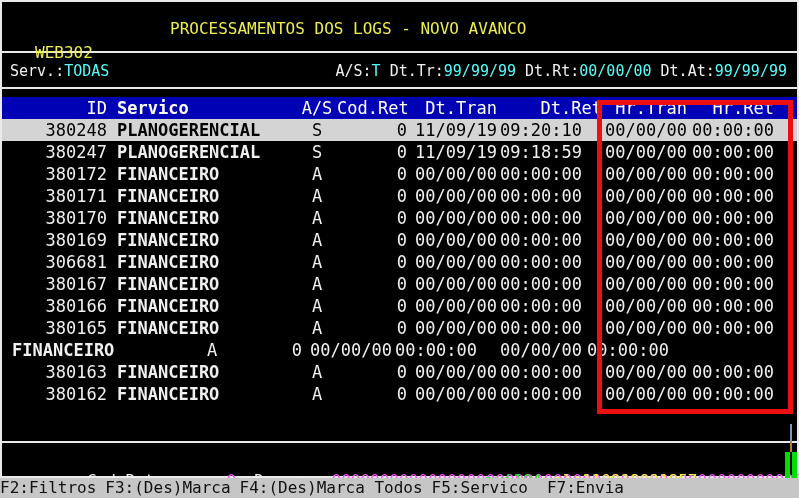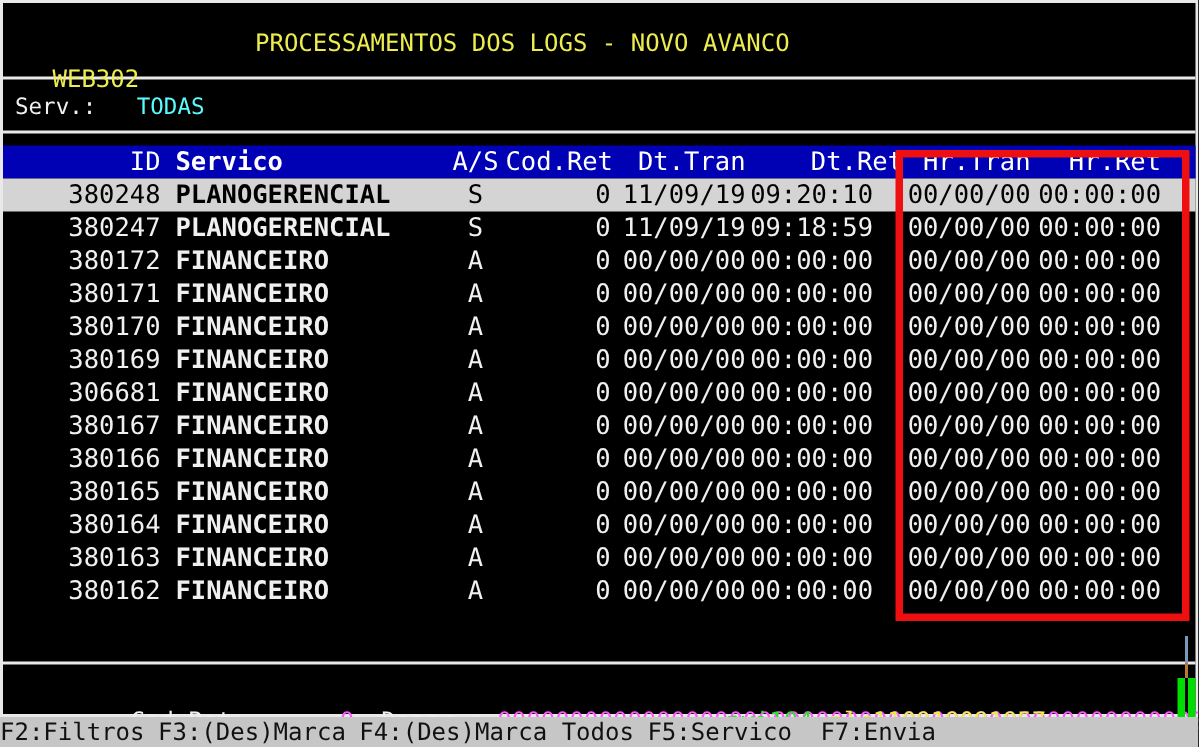--- a/index.html
+++ b/index.html
@@ -27,21 +27,21 @@
   .titlebar .title   { position:absolute; left:168px; top:17px; }
   
   .filterbar {
     position:relative; height:36px;
     border-bottom:2px solid var(--border,#e9e9e9);
     font-size:15px;
   }
   .filterbar .left  { position:absolute; left:8px; top:9px; }
   .filterbar .right { position:absolute; right:10px; top:9px; white-space:pre; }
   .flabel { color:var(--white_text,#f0f0f0); }
-  .fvalue { color:var(--cyan,#58fcfc);margin-left:27px; }
+  .fvalue { color:var(--cyan,#58fcfc); }
   
   .tablearea {
     position:relative; height:354px;
     border-bottom:2px solid var(--border,#e9e9e9);
     padding-top:8px; font-size:17px;
   }
   .trow { display:flex; height:22px; line-height:22px; white-space:pre; }
   .thead {
     background:var(--header_bg,#0000b4);
     color:var(--header_text,#fff);
@@ -97,20 +97,21 @@
 <div class="screen">
   <div class="frame">
 
     <div class="titlebar">
       <span class="appcode">WEB302</span>
       <span class="title">PROCESSAMENTOS DOS LOGS - NOVO AVANCO</span>
     </div>
 
     <div class="filterbar">
       <span class="left"><span class="flabel">Serv.:</span><span class="fvalue">TODAS</span></span>
+      <span class="right"><span class="flabel">A/S:</span><span class="fvalue">T</span><span class="flabel"> </span><span class="flabel">Dt.Tr:</span><span class="fvalue">99/99/99</span><span class="flabel"> </span><span class="flabel">Dt.Rt:</span><span class="fvalue">00/00/00</span><span class="flabel"> </span><span class="flabel">Dt.At:</span><span class="fvalue">99/99/99</span></span>
     </div>
 
     <div class="tablearea">
       <div class="trow thead">
         <span class="cell c-id">ID</span>
         <span class="cell c-srv">Servico</span>
         <span class="cell c-as">A/S</span>
         <span class="cell c-ret">Cod.Ret</span>
         <span class="cell c-dtt">Dt.Tran</span>
         <span class="cell c-dtr">Dt.Ret</span>
@@ -121,21 +122,21 @@
           <div class="trow selected"><span class="cell c-id">380248</span><span class="cell c-srv">PLANOGERENCIAL</span><span class="cell c-as">S</span><span class="cell c-ret">0</span><span class="cell c-dtt">11/09/19</span><span class="cell c-hrt">09:20:10</span><span class="cell c-dtr">00/00/00</span><span class="cell c-hrr">00:00:00</span></div>
           <div class="trow"><span class="cell c-id">380247</span><span class="cell c-srv">PLANOGERENCIAL</span><span class="cell c-as">S</span><span class="cell c-ret">0</span><span class="cell c-dtt">11/09/19</span><span class="cell c-hrt">09:18:59</span><span class="cell c-dtr">00/00/00</span><span class="cell c-hrr">00:00:00</span></div>
           <div class="trow"><span class="cell c-id">380172</span><span class="cell c-srv">FINANCEIRO</span><span class="cell c-as">A</span><span class="cell c-ret">0</span><span class="cell c-dtt">00/00/00</span><span class="cell c-hrt">00:00:00</span><span class="cell c-dtr">00/00/00</span><span class="cell c-hrr">00:00:00</span></div>
           <div class="trow"><span class="cell c-id">380171</span><span class="cell c-srv">FINANCEIRO</span><span class="cell c-as">A</span><span class="cell c-ret">0</span><span class="cell c-dtt">00/00/00</span><span class="cell c-hrt">00:00:00</span><span class="cell c-dtr">00/00/00</span><span class="cell c-hrr">00:00:00</span></div>
           <div class="trow"><span class="cell c-id">380170</span><span class="cell c-srv">FINANCEIRO</span><span class="cell c-as">A</span><span class="cell c-ret">0</span><span class="cell c-dtt">00/00/00</span><span class="cell c-hrt">00:00:00</span><span class="cell c-dtr">00/00/00</span><span class="cell c-hrr">00:00:00</span></div>
           <div class="trow"><span class="cell c-id">380169</span><span class="cell c-srv">FINANCEIRO</span><span class="cell c-as">A</span><span class="cell c-ret">0</span><span class="cell c-dtt">00/00/00</span><span class="cell c-hrt">00:00:00</span><span class="cell c-dtr">00/00/00</span><span class="cell c-hrr">00:00:00</span></div>
           <div class="trow"><span class="cell c-id">306681</span><span class="cell c-srv">FINANCEIRO</span><span class="cell c-as">A</span><span class="cell c-ret">0</span><span class="cell c-dtt">00/00/00</span><span class="cell c-hrt">00:00:00</span><span class="cell c-dtr">00/00/00</span><span class="cell c-hrr">00:00:00</span></div>
           <div class="trow"><span class="cell c-id">380167</span><span class="cell c-srv">FINANCEIRO</span><span class="cell c-as">A</span><span class="cell c-ret">0</span><span class="cell c-dtt">00/00/00</span><span class="cell c-hrt">00:00:00</span><span class="cell c-dtr">00/00/00</span><span class="cell c-hrr">00:00:00</span></div>
           <div class="trow"><span class="cell c-id">380166</span><span class="cell c-srv">FINANCEIRO</span><span class="cell c-as">A</span><span class="cell c-ret">0</span><span class="cell c-dtt">00/00/00</span><span class="cell c-hrt">00:00:00</span><span class="cell c-dtr">00/00/00</span><span class="cell c-hrr">00:00:00</span></div>
           <div class="trow"><span class="cell c-id">380165</span><span class="cell c-srv">FINANCEIRO</span><span class="cell c-as">A</span><span class="cell c-ret">0</span><span class="cell c-dtt">00/00/00</span><span class="cell c-hrt">00:00:00</span><span class="cell c-dtr">00/00/00</span><span class="cell c-hrr">00:00:00</span></div>
-          <div class="trow"><span class="cell c-id">380164</span><span class="cell c-srv">FINANCEIRO</span><span class="cell c-as">A</span><span class="cell c-ret">0</span><span class="cell c-dtt">00/00/00</span><span class="cell c-hrt">00:00:00</span><span class="cell c-dtr">00/00/00</span><span class="cell c-hrr">00:00:00</span></div>
+          <div class="trow"><span class="cell c-srv">FINANCEIRO</span><span class="cell c-as">A</span><span class="cell c-ret">0</span><span class="cell c-dtt">00/00/00</span><span class="cell c-hrt">00:00:00</span><span class="cell c-dtr">00/00/00</span><span class="cell c-hrr">00:00:00</span></div>
           <div class="trow"><span class="cell c-id">380163</span><span class="cell c-srv">FINANCEIRO</span><span class="cell c-as">A</span><span class="cell c-ret">0</span><span class="cell c-dtt">00/00/00</span><span class="cell c-hrt">00:00:00</span><span class="cell c-dtr">00/00/00</span><span class="cell c-hrr">00:00:00</span></div>
           <div class="trow"><span class="cell c-id">380162</span><span class="cell c-srv">FINANCEIRO</span><span class="cell c-as">A</span><span class="cell c-ret">0</span><span class="cell c-dtt">00/00/00</span><span class="cell c-hrt">00:00:00</span><span class="cell c-dtr">00/00/00</span><span class="cell c-hrr">00:00:00</span></div>
         </div>
     </div>
 
     <div class="infoarea">
       <div class="inforow row1">
         <span class="lbl">Cod.Ret:</span><span class="val codret-val">0</span><span class="lbl descr-lbl">Descr.:</span><span class="val descr-val">00000000000000000000000000000000000000000000000000</span>
       </div>
       <div class="inforow row2">

